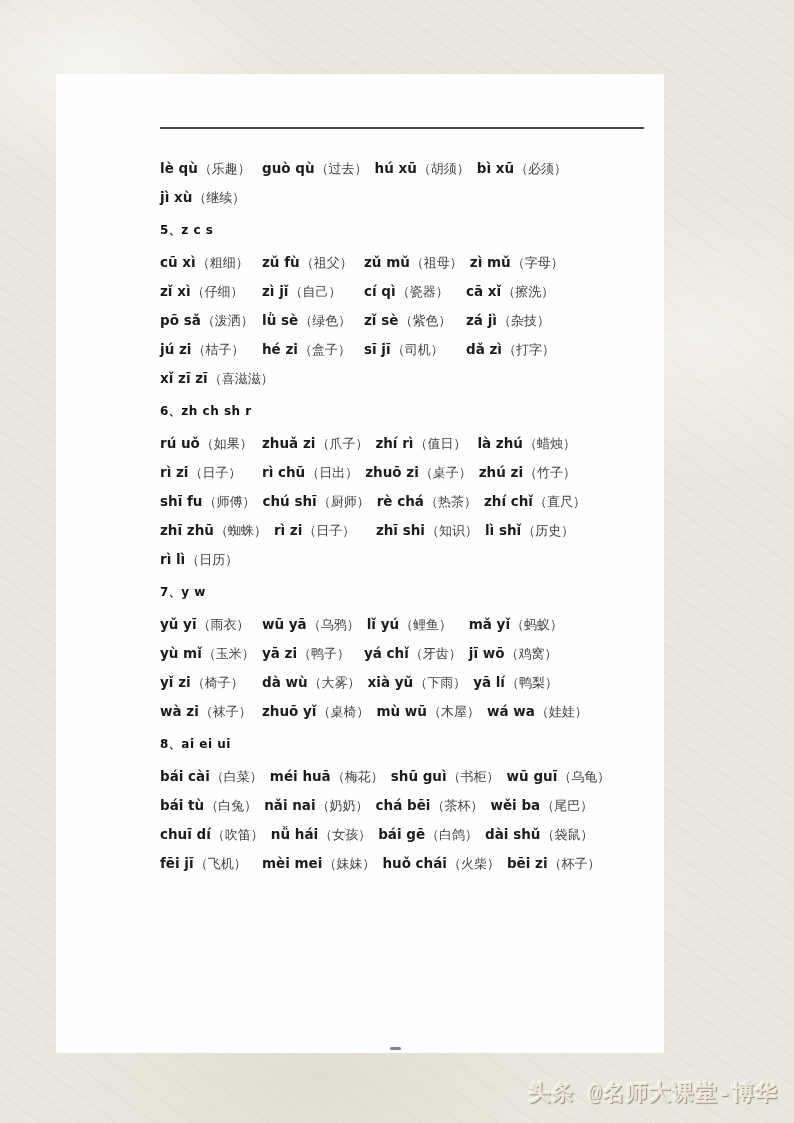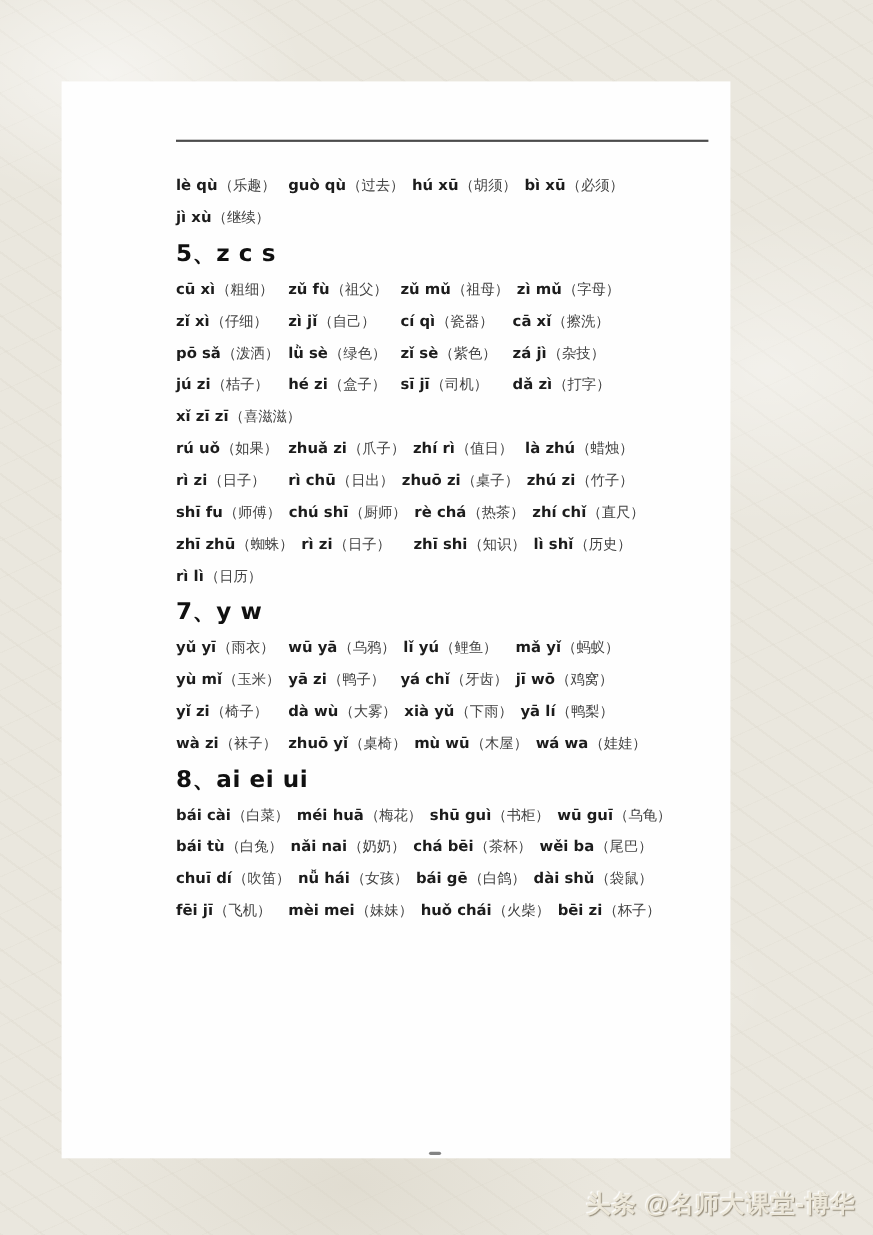--- a/index.html
+++ b/index.html
@@ -31,49 +31,50 @@
   .py{
     font-family:"DejaVu Sans","Liberation Sans",sans-serif;
     font-weight:700;font-size:13.5px;color:#1c1c1c;
   }
   .hz{
     font-family:"DejaVu Serif","Liberation Serif",serif;
     font-size:13px;color:#424242;margin-left:1px;
   }
   .section-heading{
     height:34px;line-height:34px;margin-top:2px;
-    font-weight:700;font-size:21px;color:#101010;letter-spacing:0.5px;
+    font-weight:700;font-size:12px;color:#101010;letter-spacing:0.5px;
     font-family:"DejaVu Sans","Liberation Sans",sans-serif;
   }
   .page-smudge{
     position:absolute;left:334px;top:973px;width:11px;height:3px;
     background:#5a5a5a;border-radius:2px;opacity:0.75;
   }
   .watermark{
     position:absolute;right:16px;top:1080px;height:30px;line-height:30px;
     font-size:22px;font-weight:700;letter-spacing:1px;
     color:#ece7d9;
     text-shadow:1px 1px 1px rgba(135,126,106,0.85), -1px -1px 1px rgba(255,255,255,0.9);
-    font-family:Liberation Sans, sans-serif;
+    font-family:Liberation Mono, monospace;
   }
 </style>
 </head>
 <body>
 
 <div class="paper">
   <hr class="top-rule">
   <div class="content" id="content">
       <div class="word-row"><span class="entry"><span class="py">lè qù</span><span class="hz">（乐趣）</span></span><span class="entry"><span class="py">guò qù</span><span class="hz">（过去）</span></span><span class="entry"><span class="py">hú xū</span><span class="hz">（胡须）</span></span><span class="entry"><span class="py">bì xū</span><span class="hz">（必须）</span></span></div>
       <div class="word-row"><span class="entry"><span class="py">jì xù</span><span class="hz">（继续）</span></span></div>
       <div class="section-heading">5、z c s</div>
       <div class="word-row"><span class="entry"><span class="py">cū xì</span><span class="hz">（粗细）</span></span><span class="entry"><span class="py">zǔ fù</span><span class="hz">（祖父）</span></span><span class="entry"><span class="py">zǔ mǔ</span><span class="hz">（祖母）</span></span><span class="entry"><span class="py">zì mǔ</span><span class="hz">（字母）</span></span></div>
       <div class="word-row"><span class="entry"><span class="py">zǐ xì</span><span class="hz">（仔细）</span></span><span class="entry"><span class="py">zì jǐ</span><span class="hz">（自己）</span></span><span class="entry"><span class="py">cí qì</span><span class="hz">（瓷器）</span></span><span class="entry"><span class="py">cā xǐ</span><span class="hz">（擦洗）</span></span></div>
       <div class="word-row"><span class="entry"><span class="py">pō sǎ</span><span class="hz">（泼洒）</span></span><span class="entry"><span class="py">lǜ sè</span><span class="hz">（绿色）</span></span><span class="entry"><span class="py">zǐ sè</span><span class="hz">（紫色）</span></span><span class="entry"><span class="py">zá jì</span><span class="hz">（杂技）</span></span></div>
       <div class="word-row"><span class="entry"><span class="py">jú zi</span><span class="hz">（桔子）</span></span><span class="entry"><span class="py">hé zi</span><span class="hz">（盒子）</span></span><span class="entry"><span class="py">sī jī</span><span class="hz">（司机）</span></span><span class="entry"><span class="py">dǎ zì</span><span class="hz">（打字）</span></span></div>
       <div class="word-row"><span class="entry"><span class="py">xǐ zī zī</span><span class="hz">（喜滋滋）</span></span></div>
+      <div class="section-heading">6、zh ch sh r</div>
       <div class="word-row"><span class="entry"><span class="py">rú uǒ</span><span class="hz">（如果）</span></span><span class="entry"><span class="py">zhuǎ zi</span><span class="hz">（爪子）</span></span><span class="entry"><span class="py">zhí rì</span><span class="hz">（值日）</span></span><span class="entry"><span class="py">là zhú</span><span class="hz">（蜡烛）</span></span></div>
       <div class="word-row"><span class="entry"><span class="py">rì zi</span><span class="hz">（日子）</span></span><span class="entry"><span class="py">rì chū</span><span class="hz">（日出）</span></span><span class="entry"><span class="py">zhuō zi</span><span class="hz">（桌子）</span></span><span class="entry"><span class="py">zhú zi</span><span class="hz">（竹子）</span></span></div>
       <div class="word-row"><span class="entry"><span class="py">shī fu</span><span class="hz">（师傅）</span></span><span class="entry"><span class="py">chú shī</span><span class="hz">（厨师）</span></span><span class="entry"><span class="py">rè chá</span><span class="hz">（热茶）</span></span><span class="entry"><span class="py">zhí chǐ</span><span class="hz">（直尺）</span></span></div>
       <div class="word-row"><span class="entry"><span class="py">zhī zhū</span><span class="hz">（蜘蛛）</span></span><span class="entry"><span class="py">rì zi</span><span class="hz">（日子）</span></span><span class="entry"><span class="py">zhī shi</span><span class="hz">（知识）</span></span><span class="entry"><span class="py">lì shǐ</span><span class="hz">（历史）</span></span></div>
       <div class="word-row"><span class="entry"><span class="py">rì lì</span><span class="hz">（日历）</span></span></div>
       <div class="section-heading">7、y w</div>
       <div class="word-row"><span class="entry"><span class="py">yǔ yī</span><span class="hz">（雨衣）</span></span><span class="entry"><span class="py">wū yā</span><span class="hz">（乌鸦）</span></span><span class="entry"><span class="py">lǐ yú</span><span class="hz">（鲤鱼）</span></span><span class="entry"><span class="py">mǎ yǐ</span><span class="hz">（蚂蚁）</span></span></div>
       <div class="word-row"><span class="entry"><span class="py">yù mǐ</span><span class="hz">（玉米）</span></span><span class="entry"><span class="py">yā zi</span><span class="hz">（鸭子）</span></span><span class="entry"><span class="py">yá chǐ</span><span class="hz">（牙齿）</span></span><span class="entry"><span class="py">jī wō</span><span class="hz">（鸡窝）</span></span></div>
       <div class="word-row"><span class="entry"><span class="py">yǐ zi</span><span class="hz">（椅子）</span></span><span class="entry"><span class="py">dà wù</span><span class="hz">（大雾）</span></span><span class="entry"><span class="py">xià yǔ</span><span class="hz">（下雨）</span></span><span class="entry"><span class="py">yā lí</span><span class="hz">（鸭梨）</span></span></div>
       <div class="word-row"><span class="entry"><span class="py">wà zi</span><span class="hz">（袜子）</span></span><span class="entry"><span class="py">zhuō yǐ</span><span class="hz">（桌椅）</span></span><span class="entry"><span class="py">mù wū</span><span class="hz">（木屋）</span></span><span class="entry"><span class="py">wá wa</span><span class="hz">（娃娃）</span></span></div>

